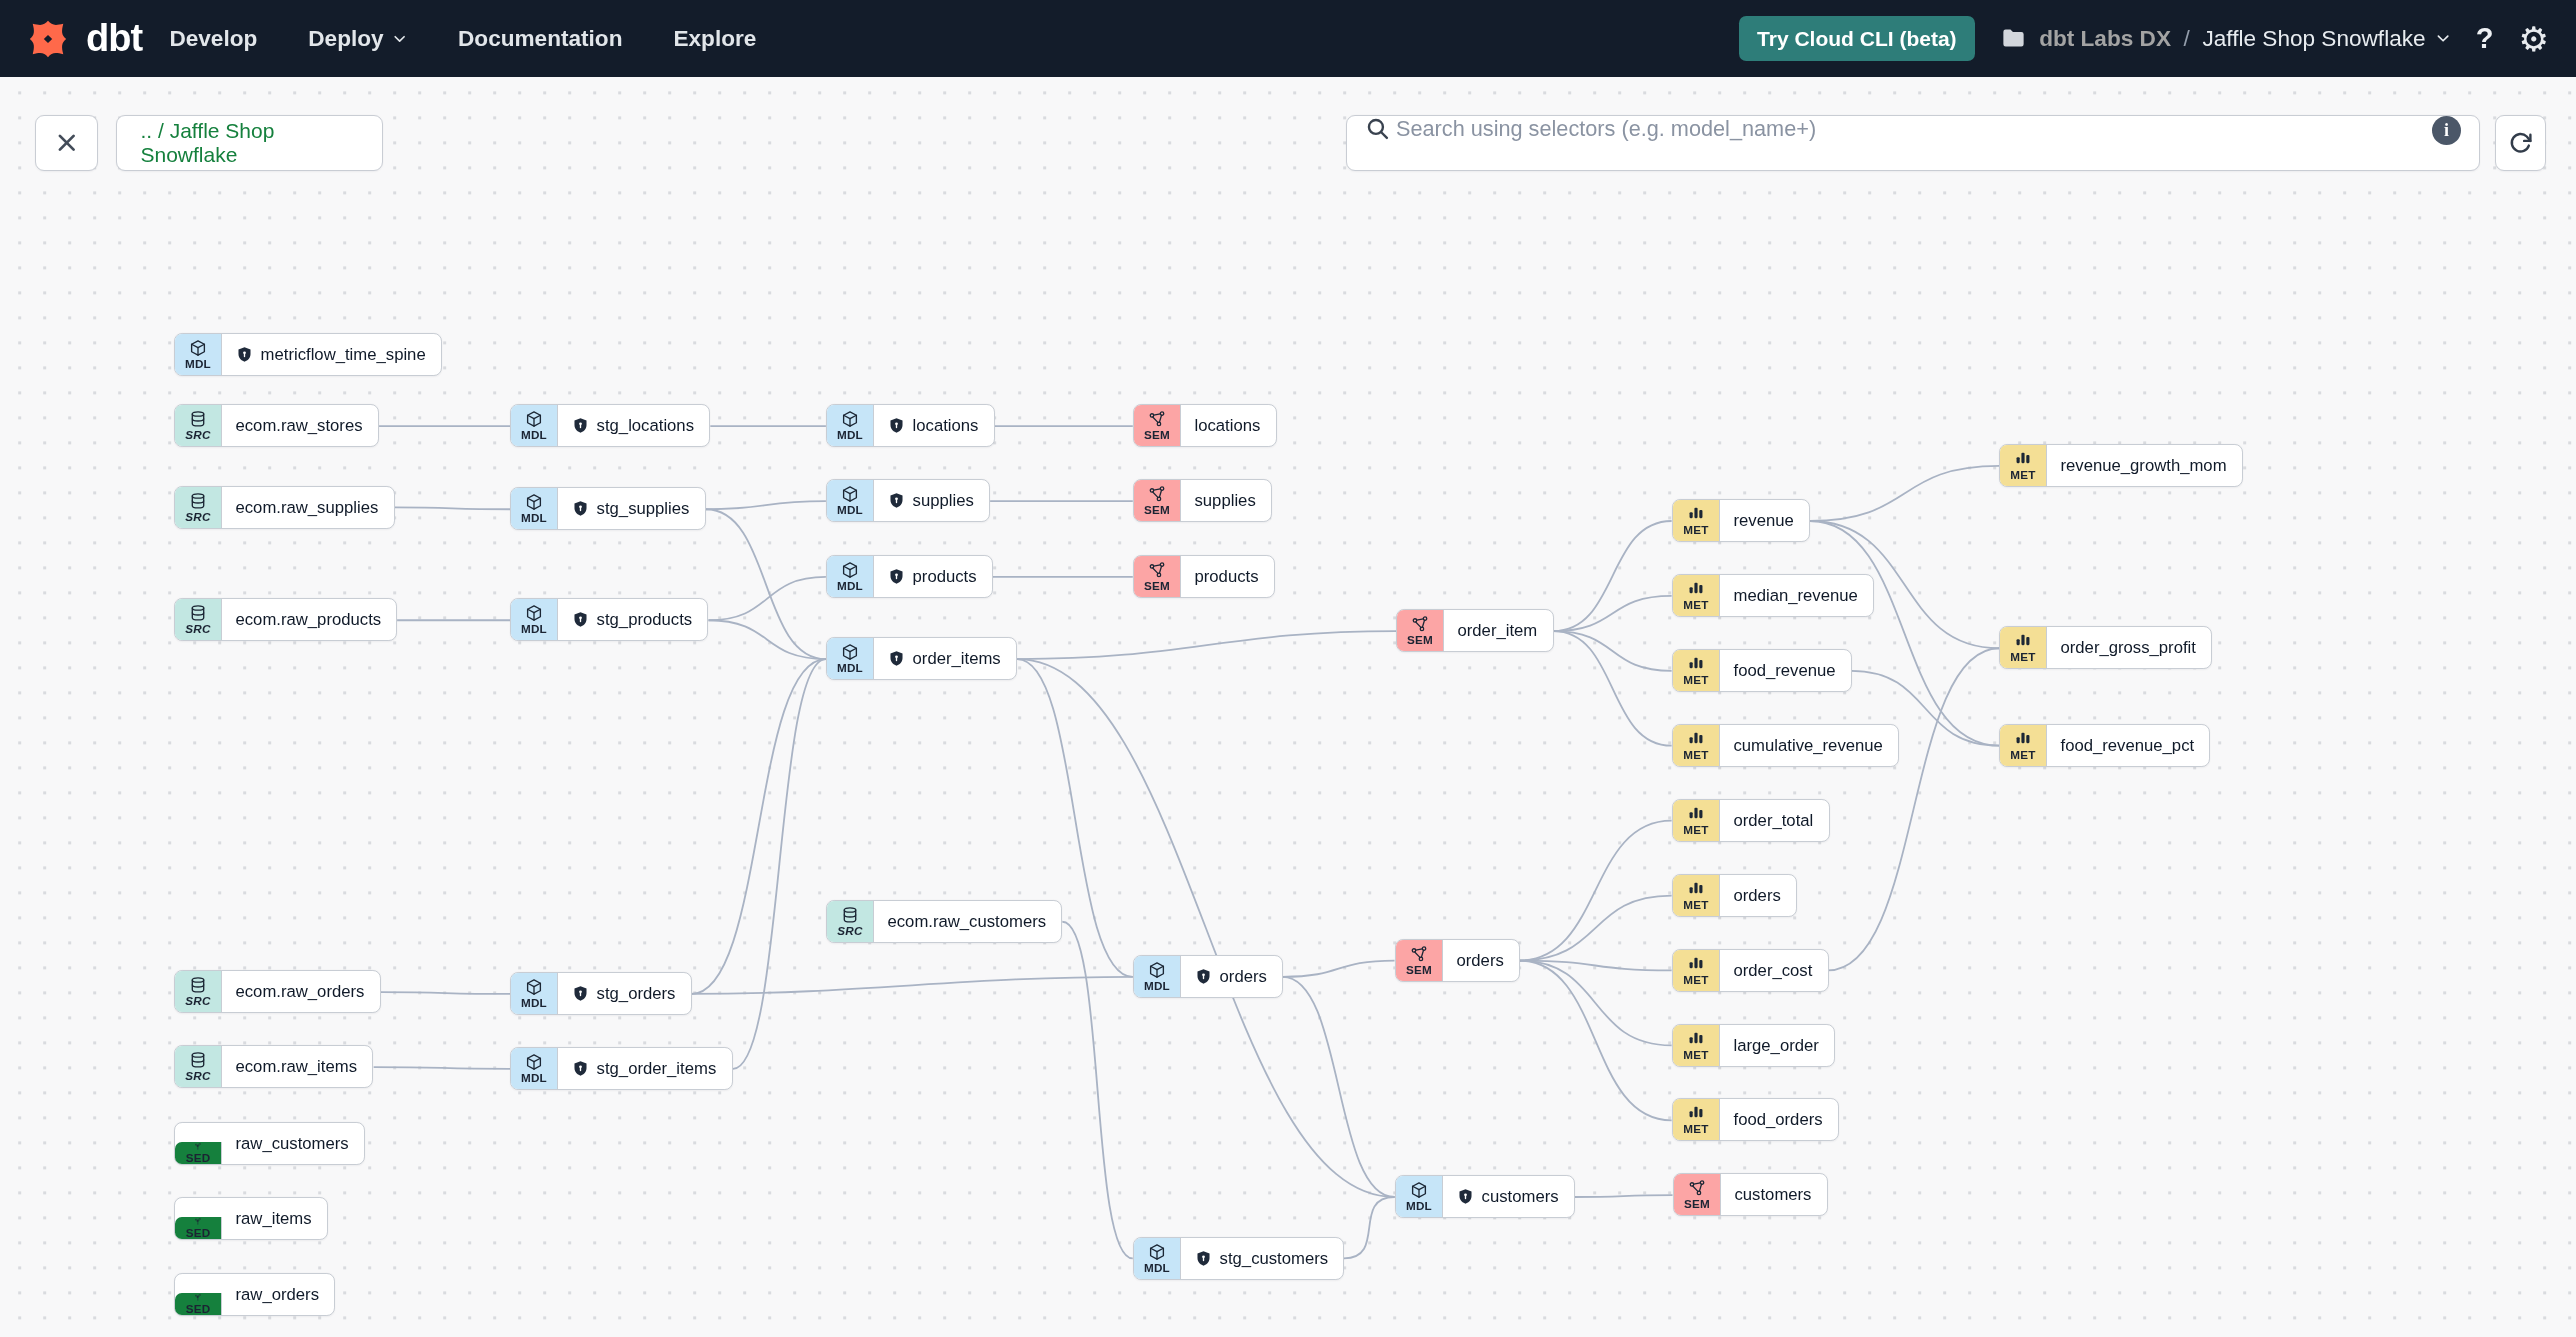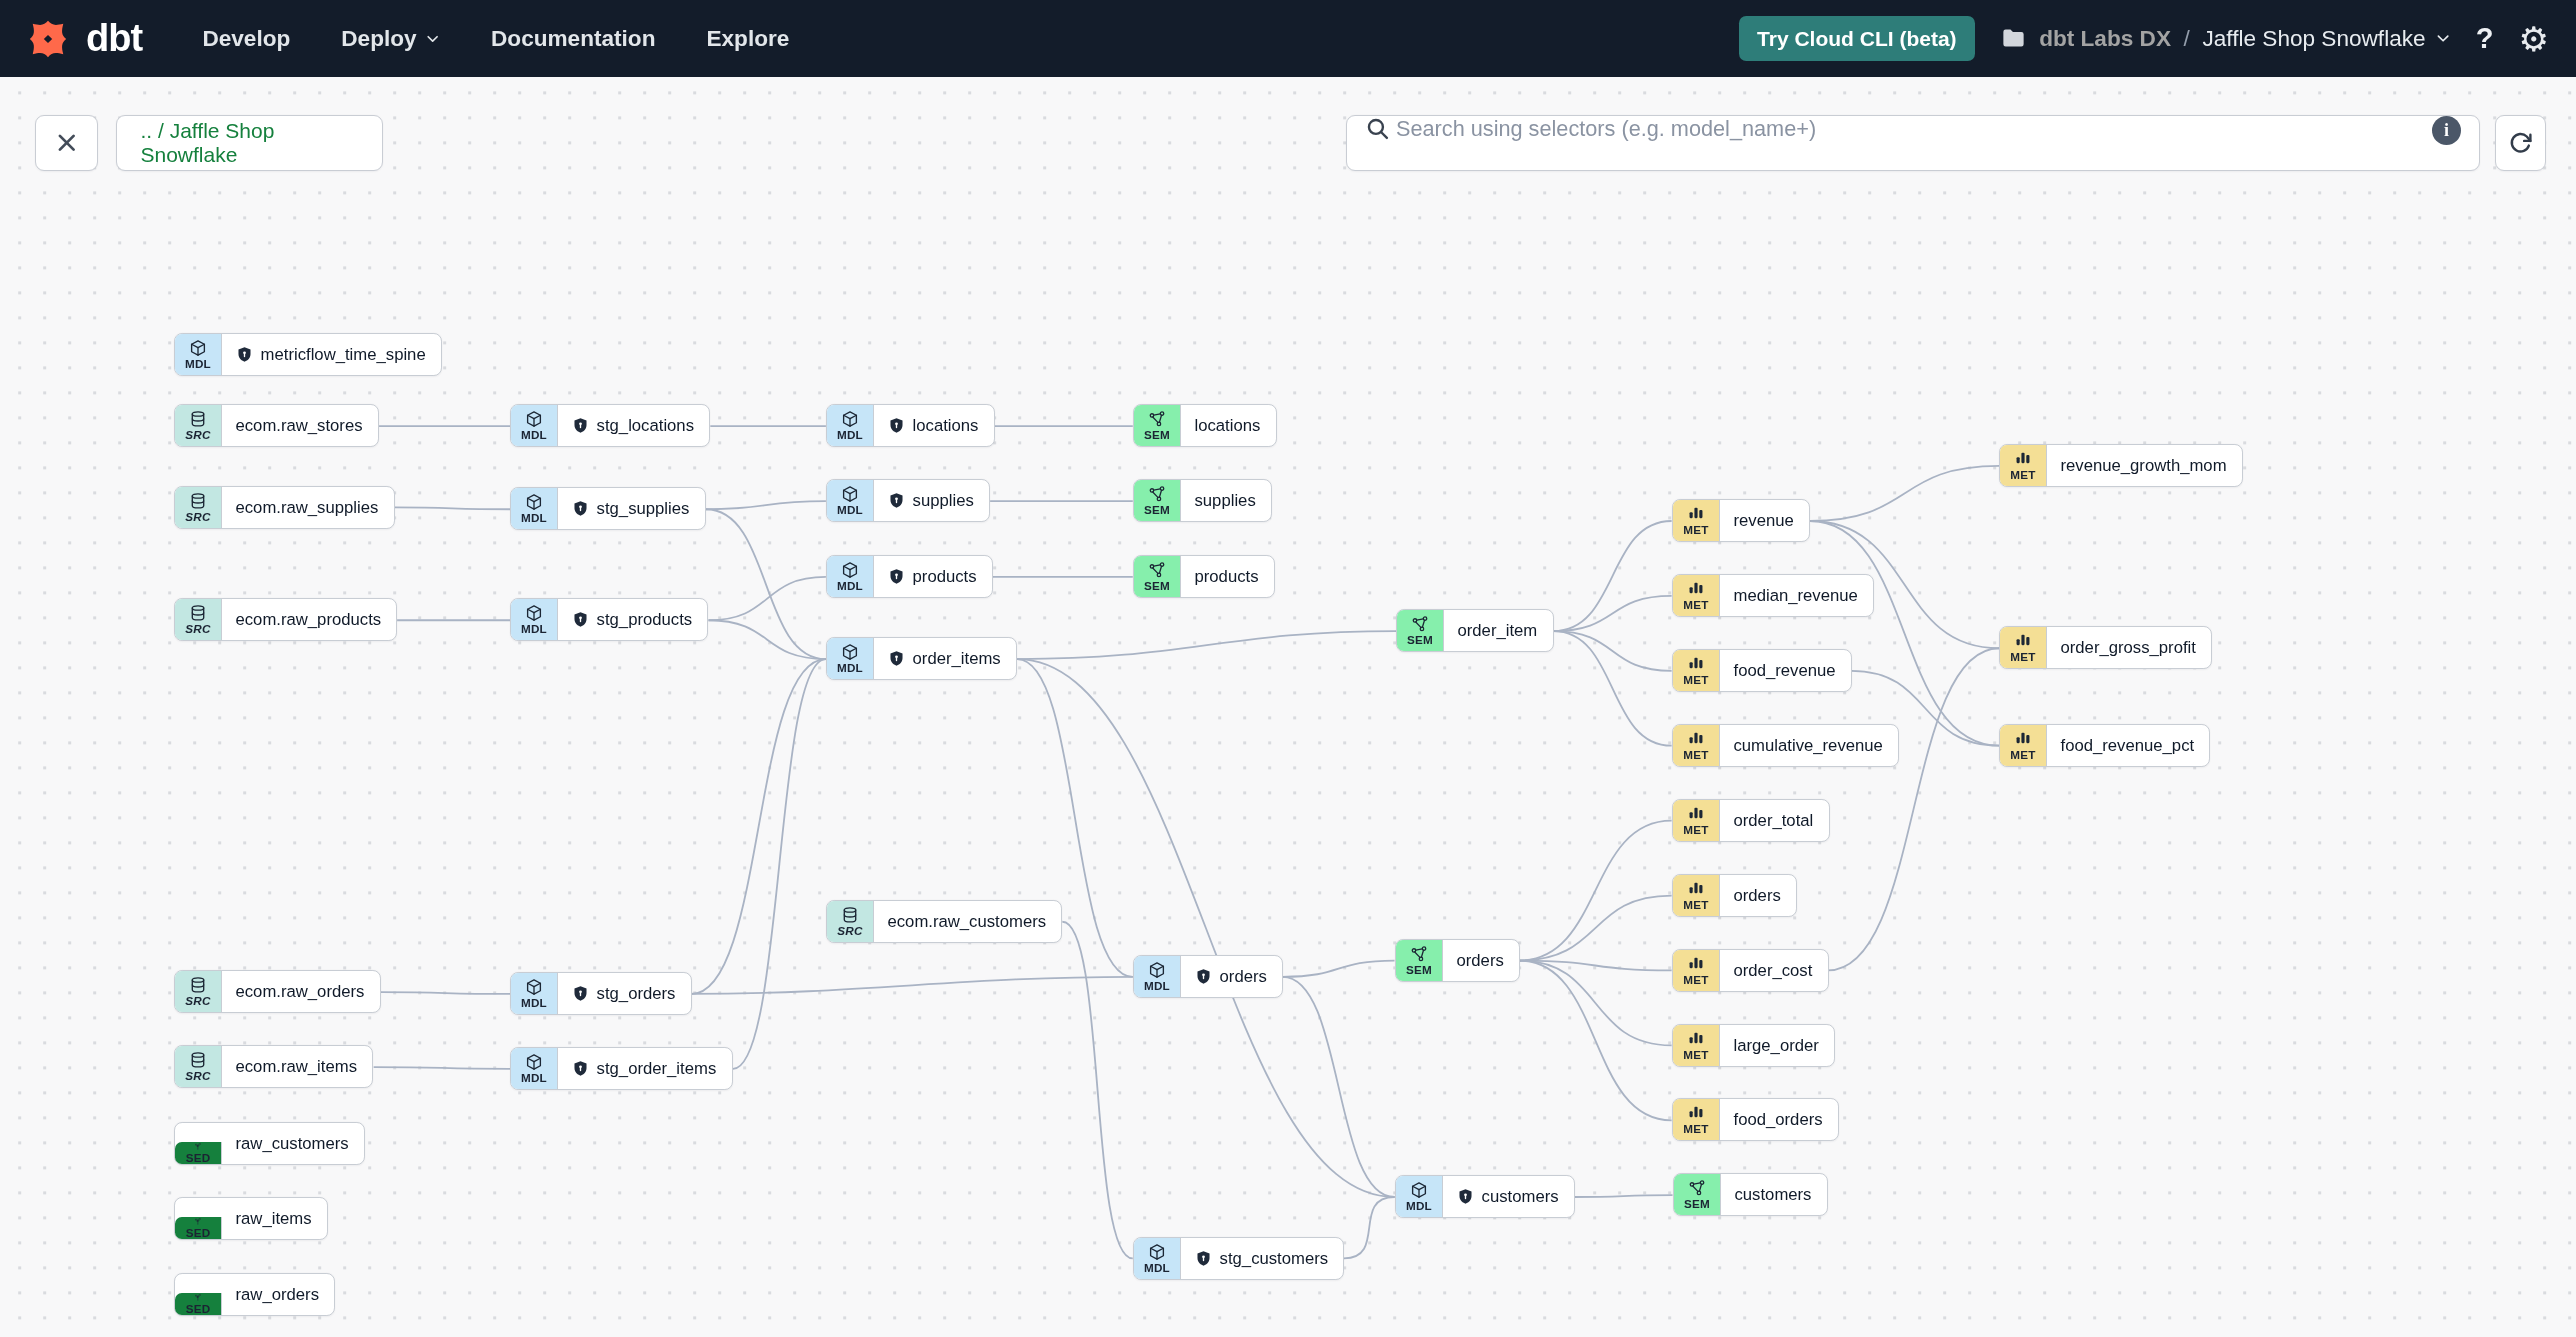--- a/index.html
+++ b/index.html
@@ -13,21 +13,21 @@
     background-image:radial-gradient(circle, #d9dbdf 1.5px, transparent 1.6px);
     background-size:25px 25px; background-position:7.2px 5.4px; }
   #edges { position:absolute; left:0; top:0; width:2576px; height:1338px; }
   #edges path { fill:none; stroke:#a9b3c4; stroke-width:2; }
 
   
   .navbar { position:absolute; left:0; top:0; width:2576px; height:77px;
     background:#131c2a; display:flex; align-items:center; padding:0 27px; z-index:30; }
   .brand { display:flex; align-items:center; gap:17px; }
   .brand-word { color:#ffffff; font-size:38px; font-weight:bold; letter-spacing:-0.9px; }
-  .nav-menu { display:flex; align-items:center; gap:51px; margin-left:60px; }
+  .nav-menu { display:flex; align-items:center; gap:51px; margin-left:27px; }
   .nav-item { color:#e2e6ea; font-size:22.6px; font-weight:bold; display:flex;
     align-items:center; gap:8.1px; cursor:pointer; }
   .nav-right { margin-left:auto; display:flex; align-items:center; gap:25px; }
   .cta-btn { background:#2e7d79; color:#ffffff; font-size:21px; font-weight:bold;
     border:none; border-radius:7.2px; padding:10.8px 18px; cursor:pointer; }
   .crumb { display:flex; align-items:center; gap:12.6px; }
   .crumb-account { color:#a3a3a3; font-size:22.6px; font-weight:bold; }
   .crumb-sep { color:#939dab; font-size:22.6px; }
   .crumb-project { color:#e8ecf0; font-size:22.6px; display:flex; align-items:center; gap:9px; }
   .help-q { color:#eef1f4; font-size:29px; font-weight:bold; cursor:pointer; }
@@ -57,21 +57,21 @@
     box-shadow:0 0.9px 1.8px rgba(16,24,40,.05); cursor:pointer; z-index:10; }
   .badge { width:47px; display:flex; flex-direction:column; align-items:center;
     justify-content:center; gap:0.9px; border-right:1.4px solid #c8cdd4;
     border-radius:6.8px 0 0 6.8px; }
   .badge .bt { font-size:11.7px; font-weight:bold; color:#1b2433; letter-spacing:0.2px; }
   .nm { display:flex; align-items:center; gap:8.1px; padding:0 15.3px 0 13.5px;
     font-size:16.7px; color:#101a29; white-space:nowrap; }
   .t-MDL .badge { background:#c6e5f8; }
   .t-SRC .badge { background:#c2e7e2;font-style:italic; }
   .t-SED .badge { background:#15803d;margin-top:19px; }
-  .t-SEM .badge { background:#86efac; }
+  .t-SEM .badge { background:#fca5a5; }
   .t-MET .badge { background:#f4df95; }
 </style>
 </head>
 <body>
 
 <div id="app">
 
   <div id="canvas">
     <svg id="edges" viewBox="0 0 2854 1482" width="2576" height="1338">
         <path d="M 420 472 C 499.75 472, 485.25 472, 565 472"></path>

